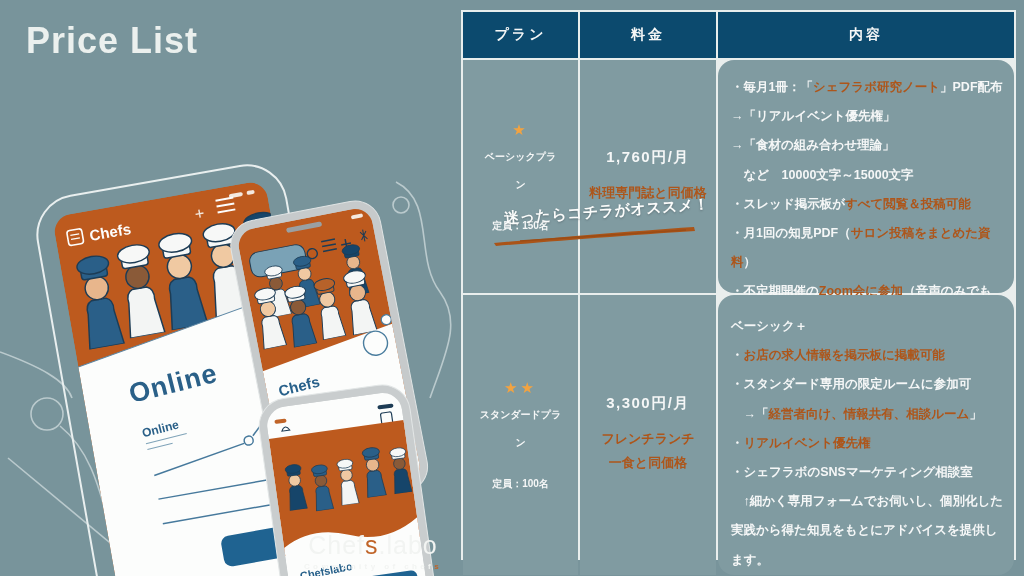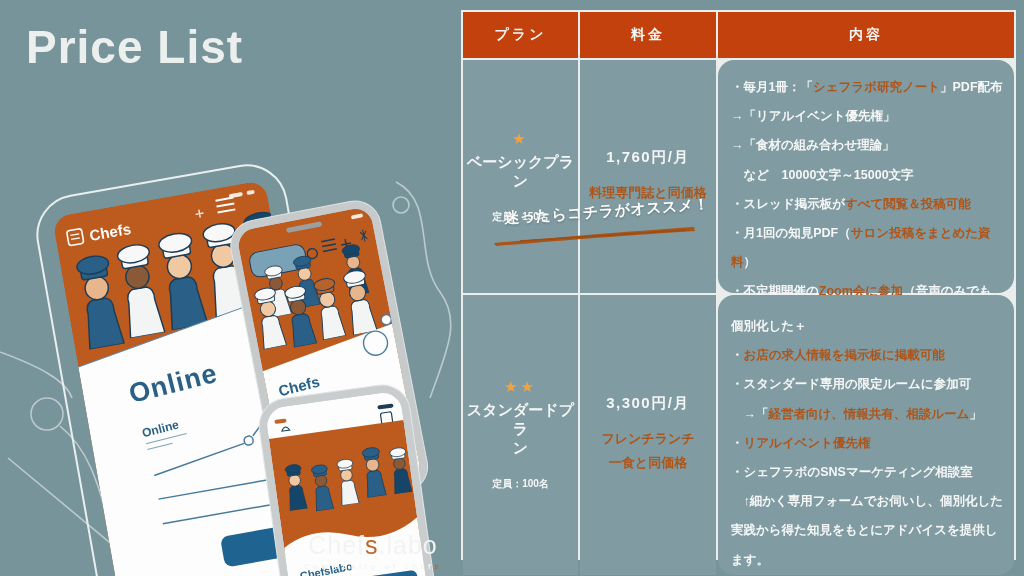--- a/index.html
+++ b/index.html
@@ -4,46 +4,46 @@
 <style>
   html,body{margin:0;padding:0;}
   body{
     width:1024px;height:576px;position:relative;overflow:hidden;
     background:#78949b;
     font-family:"Liberation Sans","DejaVu Sans",sans-serif;
   }
   
   .page-title{
     position:absolute;left:26px;top:20px;
-    font-size:46px;font-weight:700;color:#ebf0ee;letter-spacing:1px;
+    font-size:36px;font-weight:700;color:#ebf0ee;letter-spacing:1px;
   }
   .illustration{position:absolute;left:0;top:0;width:460px;height:576px;}
   .brand{
     position:absolute;left:288px;top:531px;width:170px;text-align:center;color:#f2f4f2;
   }
   .brand .line1{font-size:25px;letter-spacing:1px;font-weight:400;}
   .brand .line2{font-size:8px;letter-spacing:3.4px;margin-top:2px;font-weight:700;}
   .brand .accent{color:#c06428;}
   
   .price-table{
     position:absolute;left:461px;top:10px;width:555px;height:550px;
     display:grid;
     grid-template-columns:115px 136px 1fr;
     grid-template-rows:46px 233px 1fr;
     gap:2px;border:2px solid #e9eeed;background:#e9eeed;
     box-sizing:border-box;
   }
   .th{
-    background:#c2410c;color:#f5f7f7;font-size:14px;font-weight:700;letter-spacing:3px;
+    background:#0c4a6e;color:#f5f7f7;font-size:14px;font-weight:700;letter-spacing:3px;
     display:flex;align-items:center;justify-content:center;
   }
   .td{background:#809ba1;color:#f5f7f7;font-weight:700;}
   .cell-center{display:flex;flex-direction:column;align-items:center;justify-content:center;text-align:center;}
   .stars{color:#f2a341;font-size:15px;letter-spacing:3px;margin-bottom:4px;}
-  .plan-name{font-size:15px;line-height:19px;white-space:pre-line;}
+  .plan-name{font-size:10px;line-height:28px;white-space:pre-line;}
   .capacity{font-size:10px;margin-top:20px;}
   .price{font-size:15px;letter-spacing:1.5px;}
   .price-note{font-size:13px;margin-top:14px;color:#ad561b;line-height:24px;white-space:pre-line;}
   .cell-content{font-size:12.5px;line-height:29.2px;padding:0 8px 0 13px;box-sizing:border-box;border-radius:16px;}
   .cell-content.r1{padding-top:13px;}
   .cell-content.r2{padding-top:17px;}
   .fline{white-space:pre-wrap;}
   .o{color:#ad561b;}
   
   .recommend{
@@ -261,21 +261,21 @@
     <div class="plan-name">スタンダードプラ
 ン</div>
     <div class="capacity">定員：100名</div>
   </div>
   <div class="td cell-center">
     <div class="price">3,300円/月</div>
     <div class="price-note">フレンチランチ
 一食と同価格</div>
   </div>
   <div class="td cell-content r2">
-      <div class="fline"><span>個別化した＋</span></div>
+      <div class="fline"><span>ベーシック＋</span></div>
       <div class="fline"><span>・</span><span class="o">お店の求人情報を掲示板に掲載可能</span></div>
       <div class="fline"><span>・スタンダード専用の限定ルームに参加可</span></div>
       <div class="fline"><span>　→「</span><span class="o">経営者向け、情報共有、相談ルーム</span><span>」</span></div>
       <div class="fline"><span>・</span><span class="o">リアルイベント優先権</span></div>
       <div class="fline"><span>・シェフラボのSNSマーケティング相談室</span></div>
       <div class="fline"><span>　↑細かく専用フォームでお伺いし、個別化した</span></div>
       <div class="fline"><span>実践から得た知見をもとにアドバイスを提供します。</span></div>
     </div>
 </div>
 

